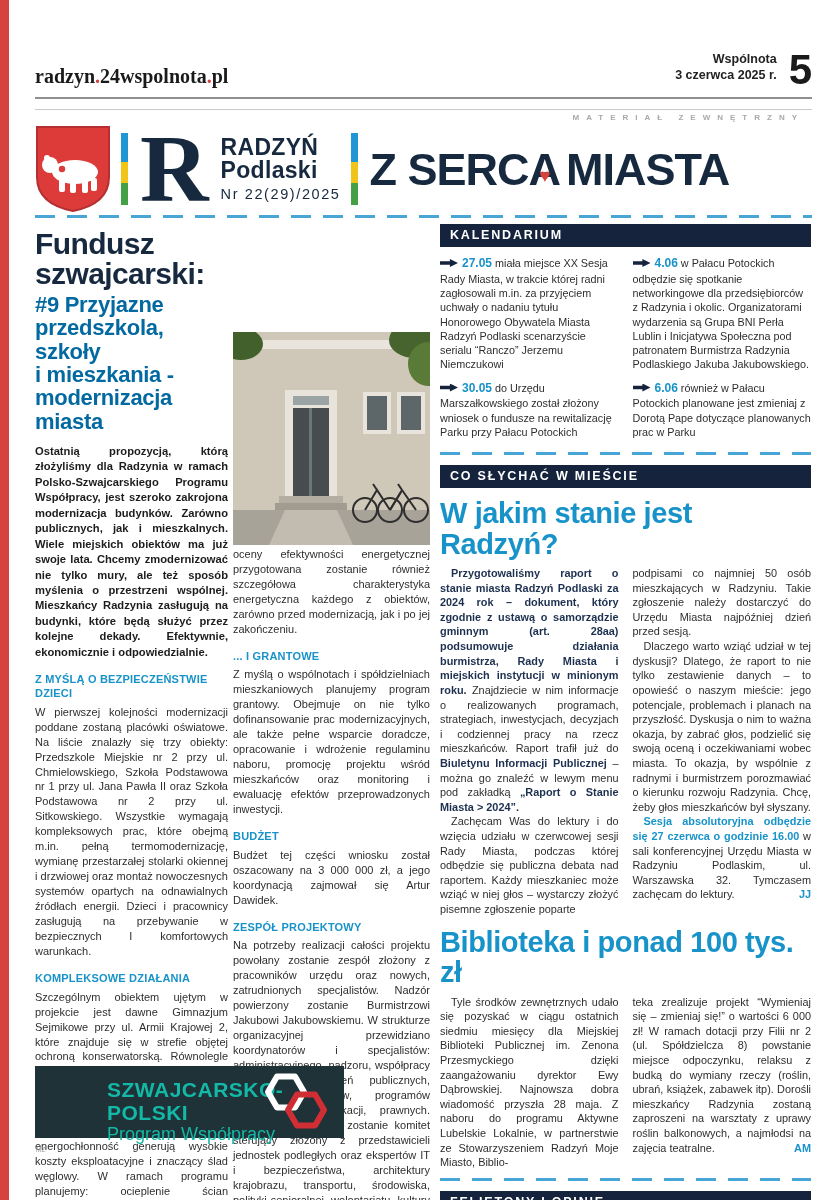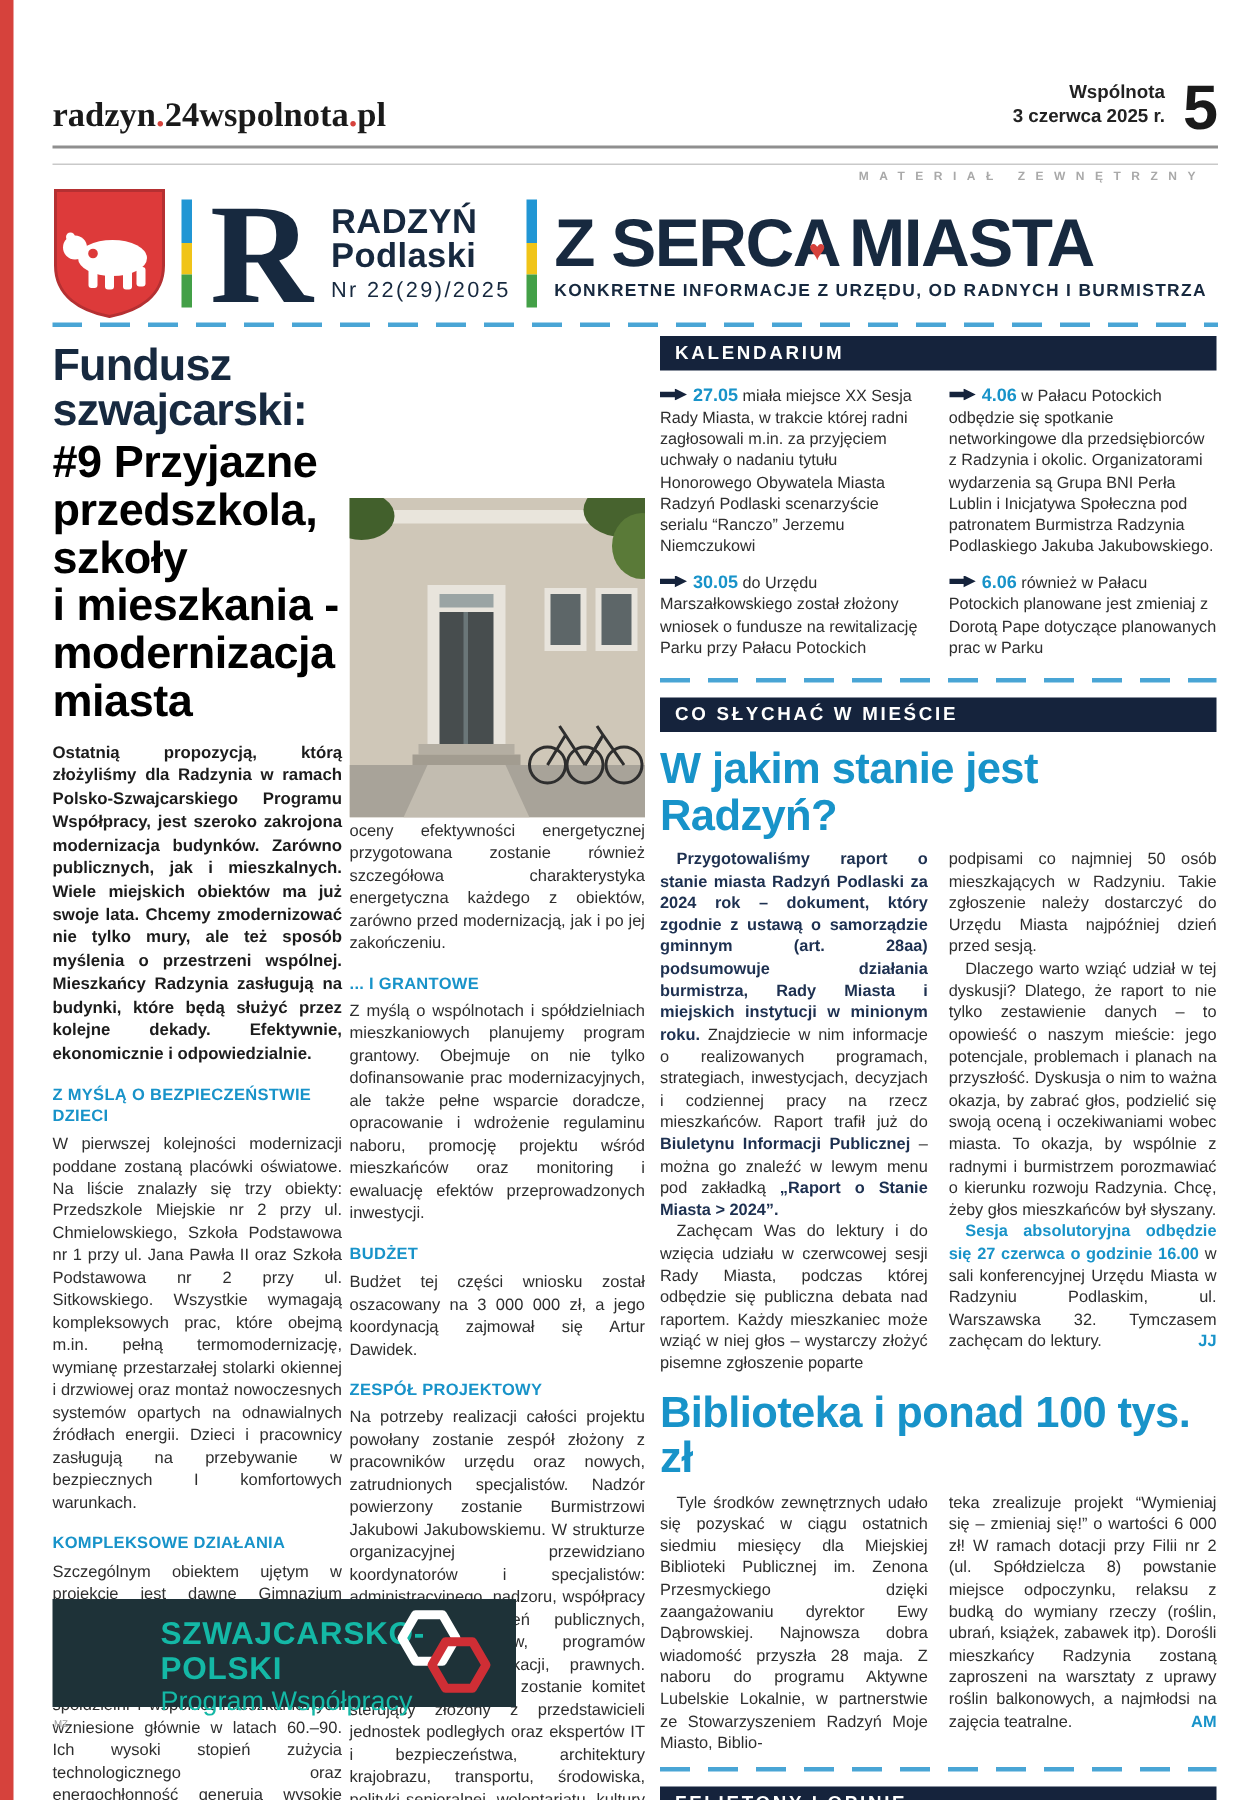--- a/index.html
+++ b/index.html
@@ -3,21 +3,21 @@
 <meta charset="utf-8">
 <style>
   html,body{margin:0;padding:0;background:#e9e9e9;}
   .page{position:relative;width:840px;height:1200px;background:#ffffff;margin:0 auto;
         overflow:hidden;font-family:"Liberation Sans",sans-serif;color:#2b2b2b;}
   .red-edge{position:absolute;left:0;top:0;width:9px;height:1200px;background:#d6423c;}
 
   
   .site-header{position:absolute;left:35px;right:28px;top:52px;display:flex;
                justify-content:space-between;align-items:flex-end;}
-  .site-name{font-family:"Liberation Serif",serif;font-weight:700;font-size:23px;color:#1a1a1a;margin-top:12px;}
+  .site-name{font-family:"Liberation Serif",serif;font-weight:700;font-size:20px;color:#1a1a1a;margin-top:12px;}
   .site-name .dot{color:#d6423c;}
   .header-right{display:flex;gap:12px;}
   .brand-block{text-align:right;font-size:12.5px;font-weight:600;line-height:1.25;color:#222;}
   .page-num{font-size:42px;font-weight:700;line-height:.85;color:#1a1a1a;}
   .rule1{position:absolute;left:35px;right:28px;top:97px;height:2px;background:#8f8f8f;}
   .rule2{position:absolute;left:35px;right:28px;top:109px;height:1px;background:#c9c9c9;}
   .material-label{position:absolute;right:36px;top:113px;font-size:8px;letter-spacing:7px;
                   color:#a9a9a9;font-weight:600;}
 
   
@@ -42,21 +42,21 @@
 
   .dashed{height:3px;background:repeating-linear-gradient(90deg,#49a5d5 0 20px,transparent 20px 32px);}
   .d1{position:absolute;left:35px;right:28px;top:215px;}
 
   
   .col-left{position:absolute;left:35px;top:229px;width:193px;}
   .col-mid{position:absolute;left:233px;top:332px;width:197px;}
   .col-right{position:absolute;left:440px;top:224px;width:371px;}
 
   .headline1{font-size:30px;font-weight:800;color:#17293f;letter-spacing:-.6px;line-height:1;}
-  .headline2{font-size:30px;font-weight:800;color:#000000;letter-spacing:-.3px;line-height:1.06;
+  .headline2{font-size:22px;font-weight:800;color:#0369a1;letter-spacing:-.3px;line-height:1.06;
              margin-top:4px;}
   .lead{font-size:11.2px;font-weight:700;line-height:1.38;text-align:justify;margin-top:11px;
         color:#1c1c1c;}
   .body-txt{font-size:11px;line-height:1.36;text-align:justify;color:#2e2e2e;}
   .sec-head{font-size:11px;font-weight:800;color:#1893c9;letter-spacing:.2px;
             margin:13px 0 4px;line-height:1.25;}
   .photo{width:197px;height:213px;display:block;}
   .mid-cont{margin-top:2px;}
 
   
@@ -132,21 +132,20 @@
       <div class="city-line">Podlaski</div>
       <div class="issue-no">Nr 22(29)/2025</div>
     </div>
     <div class="stripe">
         <div class="s1"></div>
         <div class="s2"></div>
         <div class="s3"></div>
       </div>
     <div class="title-block">
       <div class="big-title"><span>Z SERC</span><span class="a-wrap"><span>A</span><span class="heart">♥</span></span><span class="m-right">MIASTA</span></div>
-      <div class="subtitle">KONKRETNE INFORMACJE Z URZĘDU, OD RADNYCH I BURMISTRZA</div>
     </div>
   </div>
   <div class="dashed d1"></div>
 
   <div class="col-left">
     <div class="headline1">Fundusz szwajcarski:</div>
     <div class="headline2">
       <div>#9 Przyjazne przedszkola, szkoły</div>
       <div>i mieszkania - modernizacja miasta</div>
     </div>

